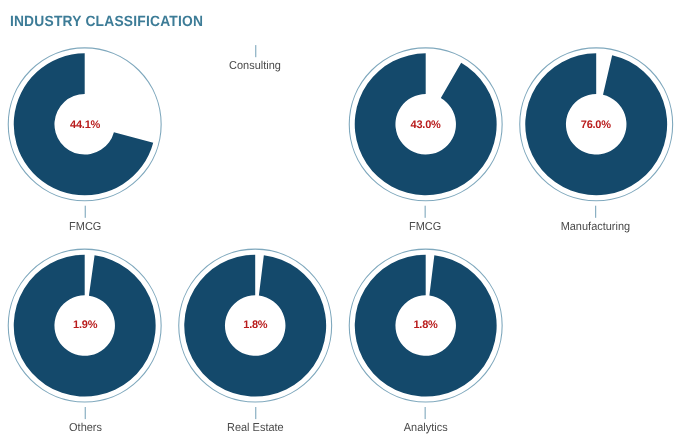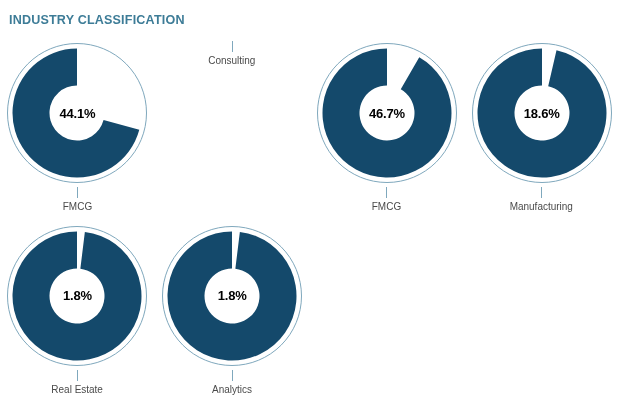--- a/index.html
+++ b/index.html
@@ -65,23 +65,23 @@
   .donut-center-label {
     position: absolute;
     left: 0;
     top: 0;
     width: 146px;
     height: 146px;
     display: flex;
     align-items: center;
     justify-content: center;
     font-family: "Liberation Sans", sans-serif;
-    font-size: 13px;
+    font-size: 10px;
     font-weight: bold;
-    color: #000000;
+    color: #b91c1c;
     letter-spacing: -0.2px;
     pointer-events: none;
   }
 
   .tick-line {
     width: 1px;
     height: 11px;
     background: #7fa8bd;
     margin-top: 1px;
   }
@@ -119,38 +119,49 @@
     <div class="tick-line"></div>
     <div class="donut-caption">Consulting</div>
   </div>
 
   <div class="donut-cell">
     <div class="donut-wrap">
       <svg class="donut-svg" viewBox="0 0 146 146">
         <circle cx="73" cy="73" r="69.5" fill="none" stroke="#7fa8bd" stroke-width="1"></circle>
         <path class="donut-arc" fill="#14496b" d="M 105.250 17.141 A 64.5 64.5 0 1 1 73.000 8.500 L 73.000 45.500 A 27.5 27.5 0 1 0 86.750 49.184 Z"></path>
       </svg>
-      <div class="donut-center-label">46.7%</div>
+      <div class="donut-center-label">43.0%</div>
     </div>
     <div class="tick-line"></div>
     <div class="donut-caption">FMCG</div>
   </div>
 
   <div class="donut-cell">
     <div class="donut-wrap">
       <svg class="donut-svg" viewBox="0 0 146 146">
         <circle cx="73" cy="73" r="69.5" fill="none" stroke="#7fa8bd" stroke-width="1"></circle>
         <path class="donut-arc" fill="#14496b" d="M 87.509 10.153 A 64.5 64.5 0 1 1 73.000 8.500 L 73.000 45.500 A 27.5 27.5 0 1 0 79.186 46.205 Z"></path>
       </svg>
-      <div class="donut-center-label">18.6%</div>
+      <div class="donut-center-label">76.0%</div>
     </div>
     <div class="tick-line"></div>
     <div class="donut-caption">Manufacturing</div>
   </div>
 
+  <div class="donut-cell">
+    <div class="donut-wrap">
+      <svg class="donut-svg" viewBox="0 0 146 146">
+        <circle cx="73" cy="73" r="69.5" fill="none" stroke="#7fa8bd" stroke-width="1"></circle>
+        <path class="donut-arc" fill="#14496b" d="M 81.977 9.128 A 64.5 64.5 0 1 1 73.000 8.500 L 73.000 45.500 A 27.5 27.5 0 1 0 76.827 45.768 Z"></path>
+      </svg>
+      <div class="donut-center-label">1.9%</div>
+    </div>
+    <div class="tick-line"></div>
+    <div class="donut-caption">Others</div>
+  </div>
 
   <div class="donut-cell">
     <div class="donut-wrap">
       <svg class="donut-svg" viewBox="0 0 146 146">
         <circle cx="73" cy="73" r="69.5" fill="none" stroke="#7fa8bd" stroke-width="1"></circle>
         <path class="donut-arc" fill="#14496b" d="M 80.861 8.981 A 64.5 64.5 0 1 1 73.000 8.500 L 73.000 45.500 A 27.5 27.5 0 1 0 76.351 45.705 Z"></path>
       </svg>
       <div class="donut-center-label">1.8%</div>
     </div>
     <div class="tick-line"></div>

